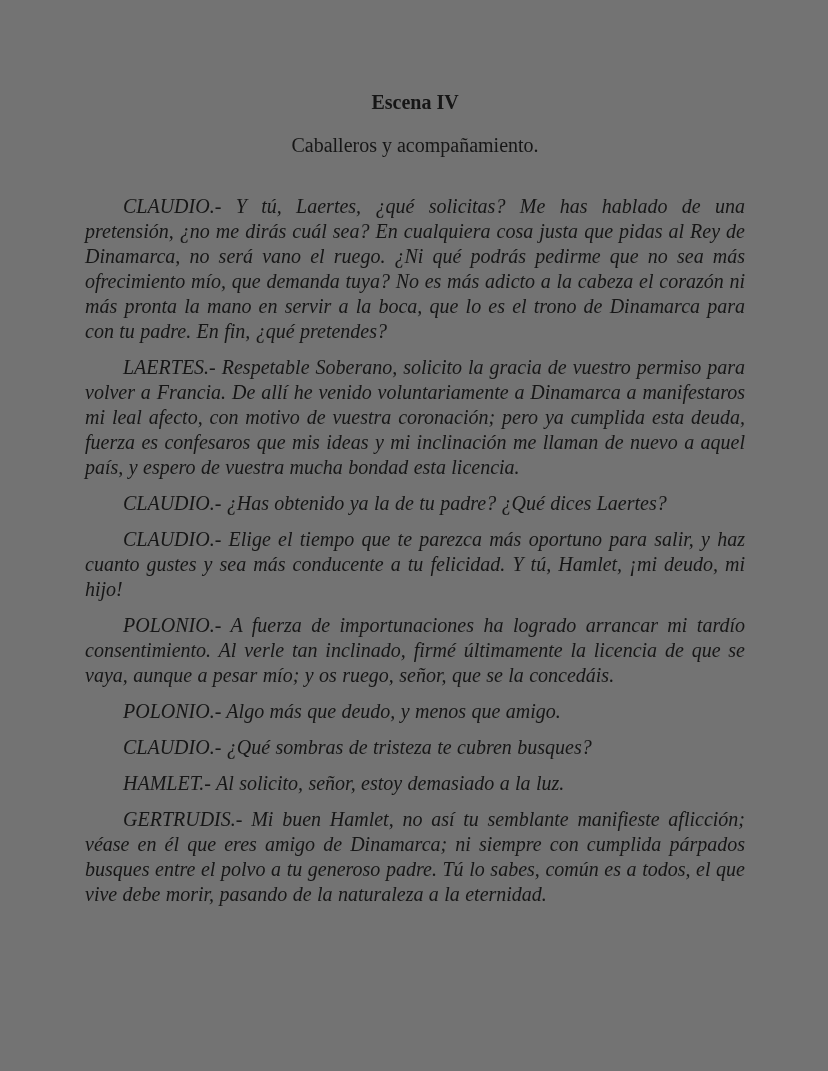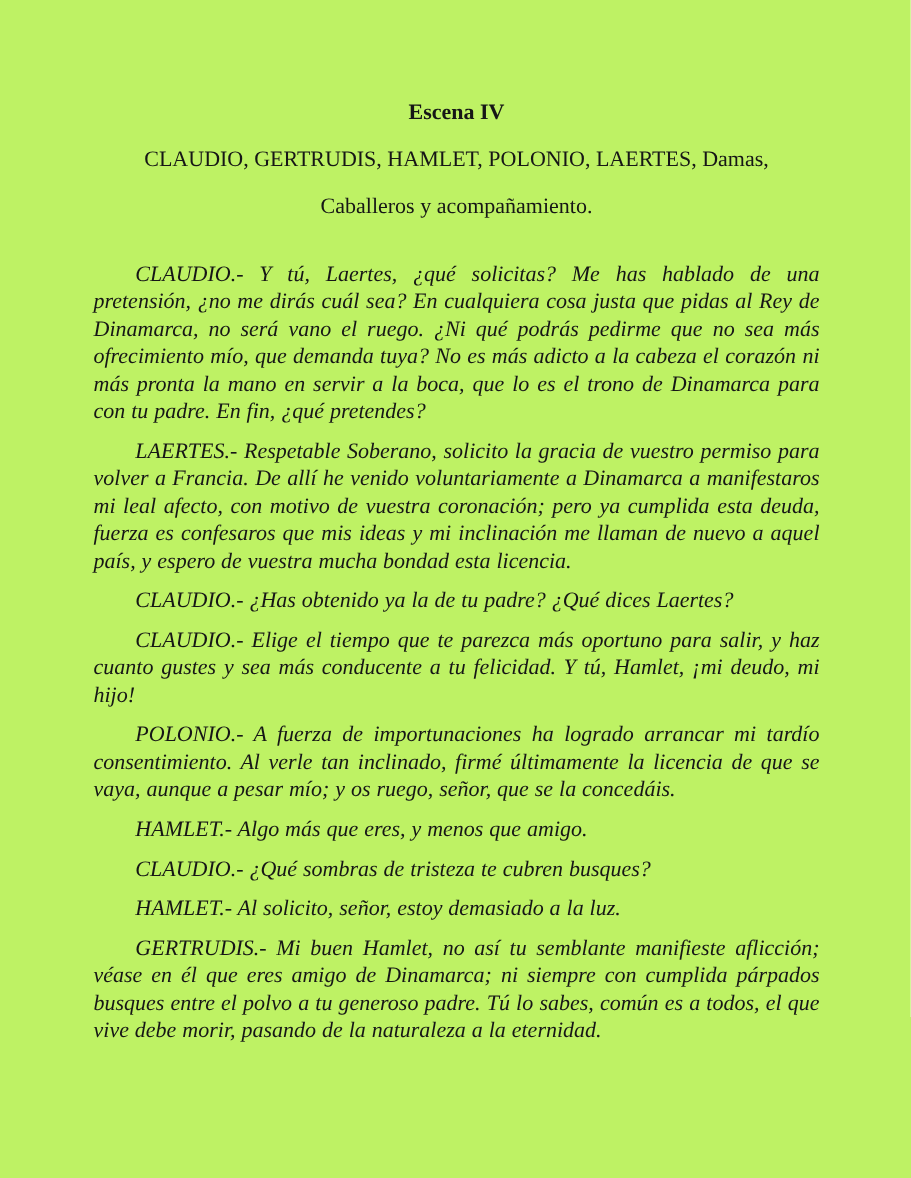--- a/index.html
+++ b/index.html
@@ -5,21 +5,21 @@
   html, body {
     margin: 0;
     padding: 0;
     background: #ffffff;
   }
   .page {
     position: relative;
     width: 828px;
     height: 1071px;
     margin: 0 auto;
-    background: #bef264;
+    background: #737373;
     color: #161616;
     font-family: "Liberation Serif", "DejaVu Serif", serif;
     overflow: hidden;
     box-sizing: border-box;
     padding: 90px 83px 0 85px;
   }
   .scene-heading {
     margin: 0;
     font-size: 20px;
     line-height: 24px;
@@ -48,28 +48,27 @@
   .dialogue-body p:last-child {
     margin-bottom: 0;
   }
 </style>
 </head>
 <body>
 
 <div class="page">
   <h1 class="scene-heading">Escena IV</h1>
 
-  <p class="cast-line">CLAUDIO, GERTRUDIS, HAMLET, POLONIO, LAERTES, Damas,</p>
 
   <p class="cast-line">Caballeros y acompañamiento.</p>
 
   <div class="dialogue-body">
     <p>CLAUDIO.- Y tú, Laertes, ¿qué solicitas? Me has hablado de una pretensión, ¿no me dirás cuál sea? En cualquiera cosa justa que pidas al Rey de Dinamarca, no será vano el ruego. ¿Ni qué podrás pedirme que no sea más ofrecimiento mío, que demanda tuya? No es más adicto a la cabeza el corazón ni más pronta la mano en servir a la boca, que lo es el trono de Dinamarca para con tu padre. En fin, ¿qué pretendes?</p>
     <p>LAERTES.- Respetable Soberano, solicito la gracia de vuestro permiso para volver a Francia. De allí he venido voluntariamente a Dinamarca a manifestaros mi leal afecto, con motivo de vuestra coronación; pero ya cumplida esta deuda, fuerza es confesaros que mis ideas y mi inclinación me llaman de nuevo a aquel país, y espero de vuestra mucha bondad esta licencia.</p>
     <p>CLAUDIO.- ¿Has obtenido ya la de tu padre? ¿Qué dices Laertes?</p>
     <p>CLAUDIO.- Elige el tiempo que te parezca más oportuno para salir, y haz cuanto gustes y sea más conducente a tu felicidad. Y tú, Hamlet, ¡mi deudo, mi hijo!</p>
     <p>POLONIO.- A fuerza de importunaciones ha logrado arrancar mi tardío consentimiento. Al verle tan inclinado, firmé últimamente la licencia de que se vaya, aunque a pesar mío; y os ruego, señor, que se la concedáis.</p>
-    <p>HAMLET.- Algo más que eres, y menos que amigo.</p>
+    <p>POLONIO.- Algo más que deudo, y menos que amigo.</p>
     <p>CLAUDIO.- ¿Qué sombras de tristeza te cubren busques?</p>
     <p>HAMLET.- Al solicito, señor, estoy demasiado a la luz.</p>
     <p>GERTRUDIS.- Mi buen Hamlet, no así tu semblante manifieste aflicción; véase en él que eres amigo de Dinamarca; ni siempre con cumplida párpados busques entre el polvo a tu generoso padre. Tú lo sabes, común es a todos, el que vive debe morir, pasando de la naturaleza a la eternidad.</p>
   </div>
 </div>
 
 </body></html>

